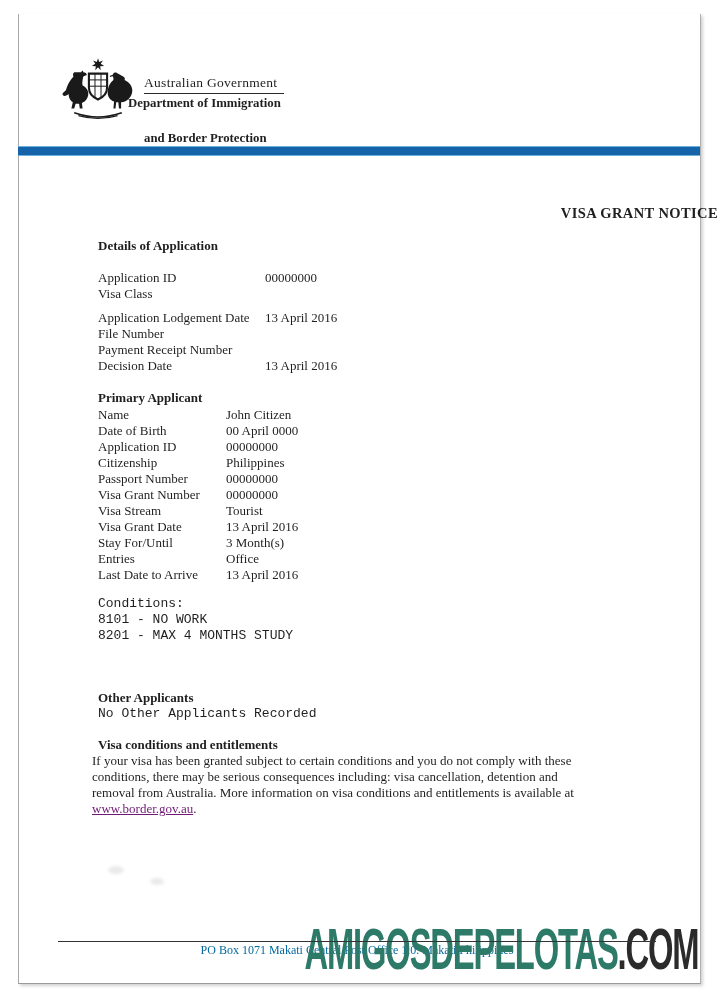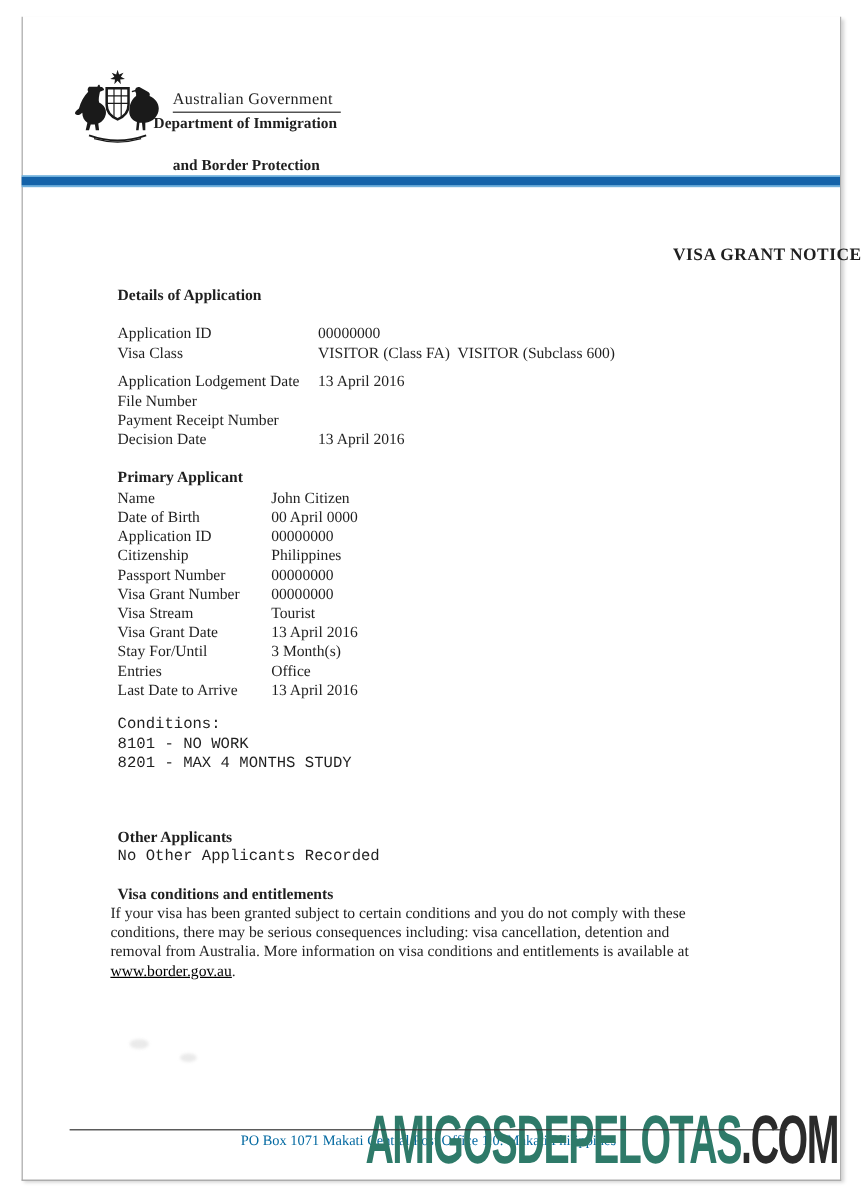--- a/index.html
+++ b/index.html
@@ -29,21 +29,21 @@
   .doc-title{position:absolute;left:0;top:205px;width:718px;text-align:right;
     font-size:14.5px;font-weight:bold;letter-spacing:.4px;}
   
   .sec-head{position:absolute;left:98px;font-size:13px;font-weight:bold;white-space:nowrap;}
   .row{position:absolute;left:98px;display:flex;font-size:13px;white-space:pre;}
   .row .lbl{display:inline-block;}
   .d-row .lbl{width:167px;}
   .p-row .lbl{width:128px;}
   .plain{position:absolute;left:98px;font-size:13px;white-space:pre;font-family:Liberation Mono, monospace;}
   .para-line{position:absolute;left:92px;font-size:13px;white-space:nowrap;}
-  a.doc-link{color:#000000;text-decoration:underline;}
+  a.doc-link{color:#701a75;text-decoration:underline;}
   .after-link{color:#1f1f1f;}
   
   .smudge{position:absolute;background:#d9d9d9;border-radius:50%;filter:blur(1.5px);opacity:.55;}
   
   .footer-rule{position:absolute;left:58px;top:941px;width:598px;height:1px;background:#333;z-index:6;}
   .footer-addr{position:absolute;left:58px;top:943px;width:598px;text-align:center;
     font-size:12px;z-index:2;color:#0369a1;}
   .watermark{
     position:absolute;right:22px;top:924px;z-index:5;
     font-family:"Liberation Sans", sans-serif;font-weight:bold;
@@ -88,21 +88,21 @@
 <div class="hdr-rule"></div>
 <div class="dept1">Department of Immigration</div>
 <div class="dept2">and Border Protection</div>
 
 <div class="blue-bar"></div>
 
 <div class="doc-title">VISA GRANT NOTICE</div>
 
 <div class="sec-head" style="top:238px">Details of Application</div>
 <div class="row d-row" style="top:270px"><span class="lbl">Application ID</span><span class="val">00000000</span></div>
-<div class="row d-row" style="top:286px"><span class="lbl">Visa Class</span><span class="val">VISITOR (Class FA)  VISITOR (Subclass 600)</span></div>
+<div class="row d-row" style="top:286px"><span class="lbl">Visa Class</span></div>
 <div class="row d-row" style="top:310px"><span class="lbl">Application Lodgement Date</span><span class="val">13 April 2016</span></div>
 <div class="row d-row" style="top:326px"><span class="lbl">File Number</span><span class="val"></span></div>
 <div class="row d-row" style="top:342px"><span class="lbl">Payment Receipt Number</span><span class="val"></span></div>
 <div class="row d-row" style="top:358px"><span class="lbl">Decision Date</span><span class="val">13 April 2016</span></div>
 
 <div class="sec-head" style="top:390px">Primary Applicant</div>
 <div class="row p-row" style="top:407px"><span class="lbl">Name</span><span class="val">John Citizen</span></div>
 <div class="row p-row" style="top:423px"><span class="lbl">Date of Birth</span><span class="val">00 April 0000</span></div>
 <div class="row p-row" style="top:439px"><span class="lbl">Application ID</span><span class="val">00000000</span></div>
 <div class="row p-row" style="top:455px"><span class="lbl">Citizenship</span><span class="val">Philippines</span></div>

